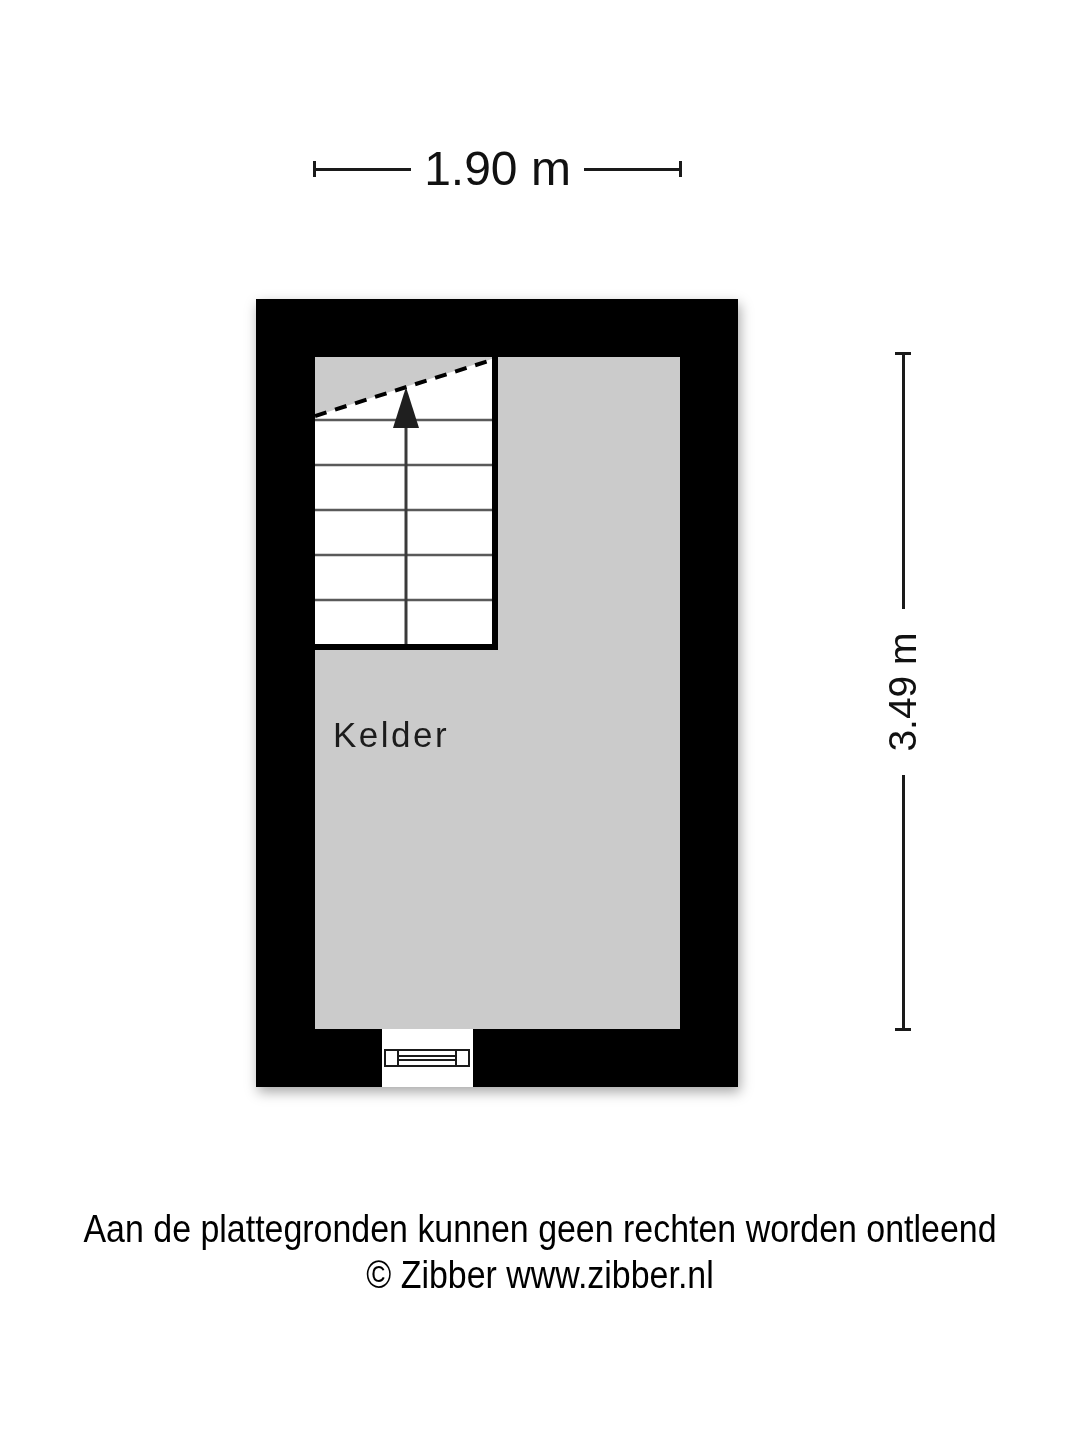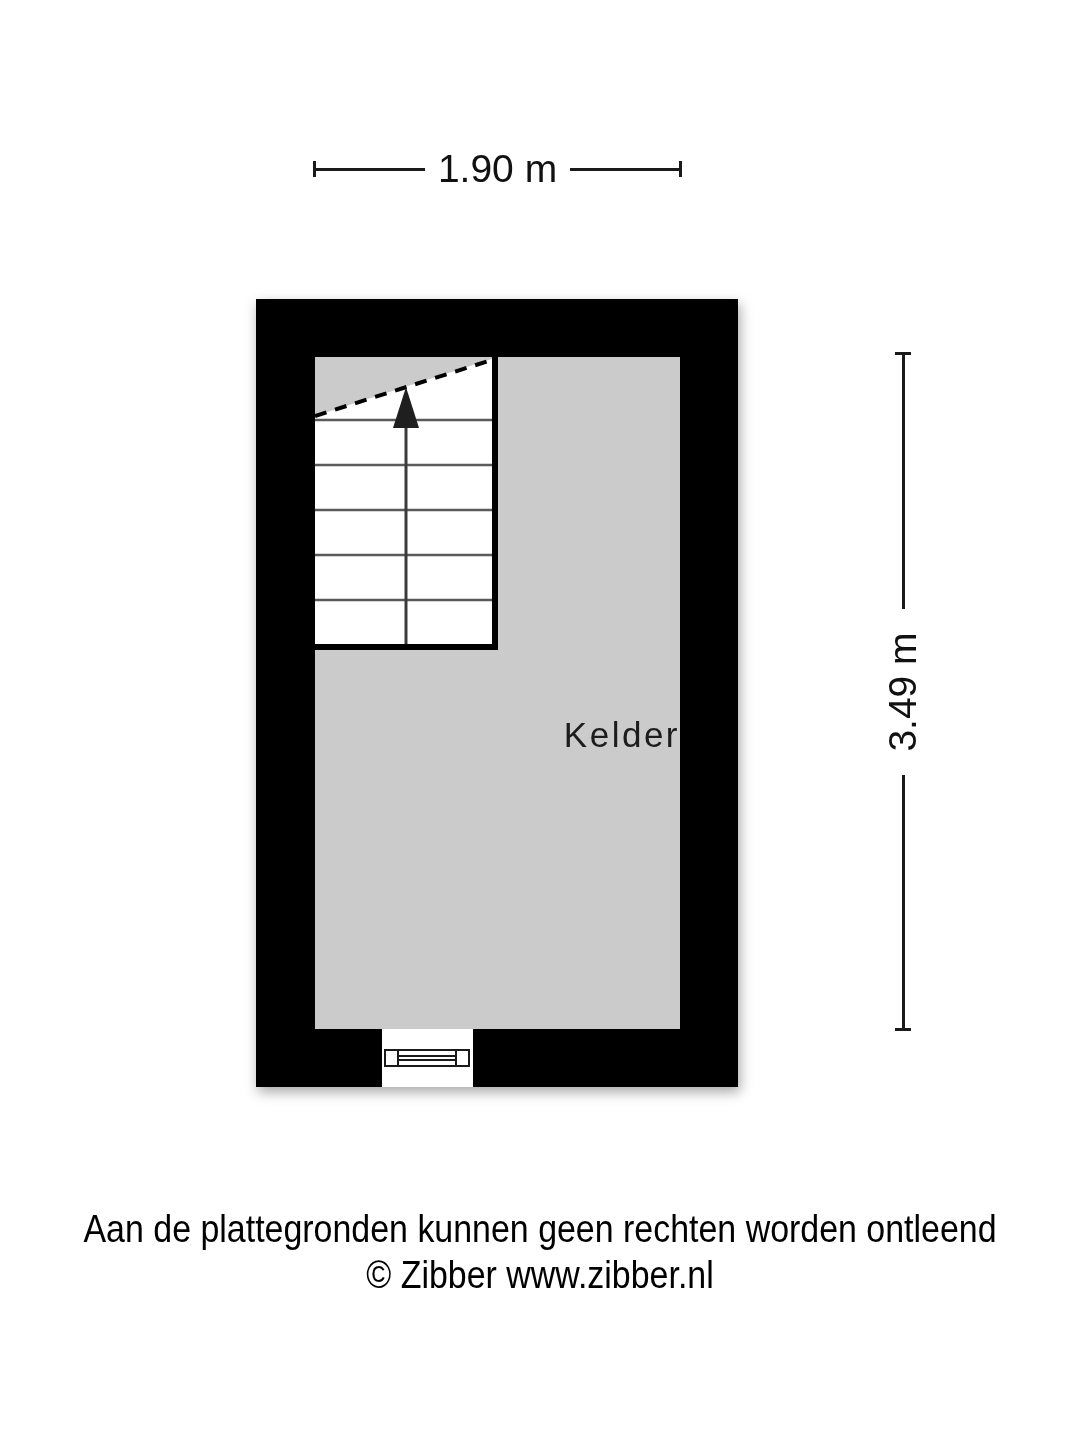--- a/index.html
+++ b/index.html
@@ -13,21 +13,21 @@
   }
 
   
   .dim-h {
     position: absolute; left: 313px; top: 150px; width: 369px; height: 38px;
     display: flex; align-items: center;
   }
   .dim-h .tick { width: 3px; height: 16px; background: var(--dim, #1a1a1a); }
   .dim-h .seg  { flex: 1; height: 3px; background: var(--dim, #1a1a1a); }
   .dim-h .dim-label {
-    font-size: 39px; line-height: 38px; padding: 0 13px;
+    font-size: 48px; line-height: 38px; padding: 0 13px;
     white-space: nowrap; color: #111;
   }
 
   
   .dim-v {
     position: absolute; left: 882px; top: 352px; width: 42px; height: 679px;
     display: flex; flex-direction: column; align-items: center;
   }
   .dim-v .tick { height: 3px; width: 16px; background: var(--dim, #1a1a1a); }
   .dim-v .seg  { flex: 1; width: 3px; background: var(--dim, #1a1a1a); }
@@ -46,21 +46,21 @@
     background: var(--wall, #000);
     box-shadow: 2px 5px 12px rgba(0,0,0,0.35);
   }
   .floor {
     position: absolute; left: 59px; top: 58px; width: 365px; height: 672px;
     background: var(--floor, #cbcbcb);
   }
   .stairs { position: absolute; left: 0; top: 0; width: 183px; height: 293px; display: block; }
   .room-label {
     position: absolute; left: 18px; right: 0; top: 358px;
-    text-align: right; font-size: 35px; letter-spacing: 2.5px; color: #1c1c1c;
+    text-align: left; font-size: 35px; letter-spacing: 2.5px; color: #1c1c1c;
   }
 
   
   .opening {
     position: absolute; left: 126px; top: 730px; width: 91px; height: 58px;
     background: #ffffff;
   }
   .hatch {
     position: absolute; left: 2px; top: 20px; width: 86px; height: 18px;
     border: 2px solid #1a1a1a; background: #fff; box-sizing: border-box;

